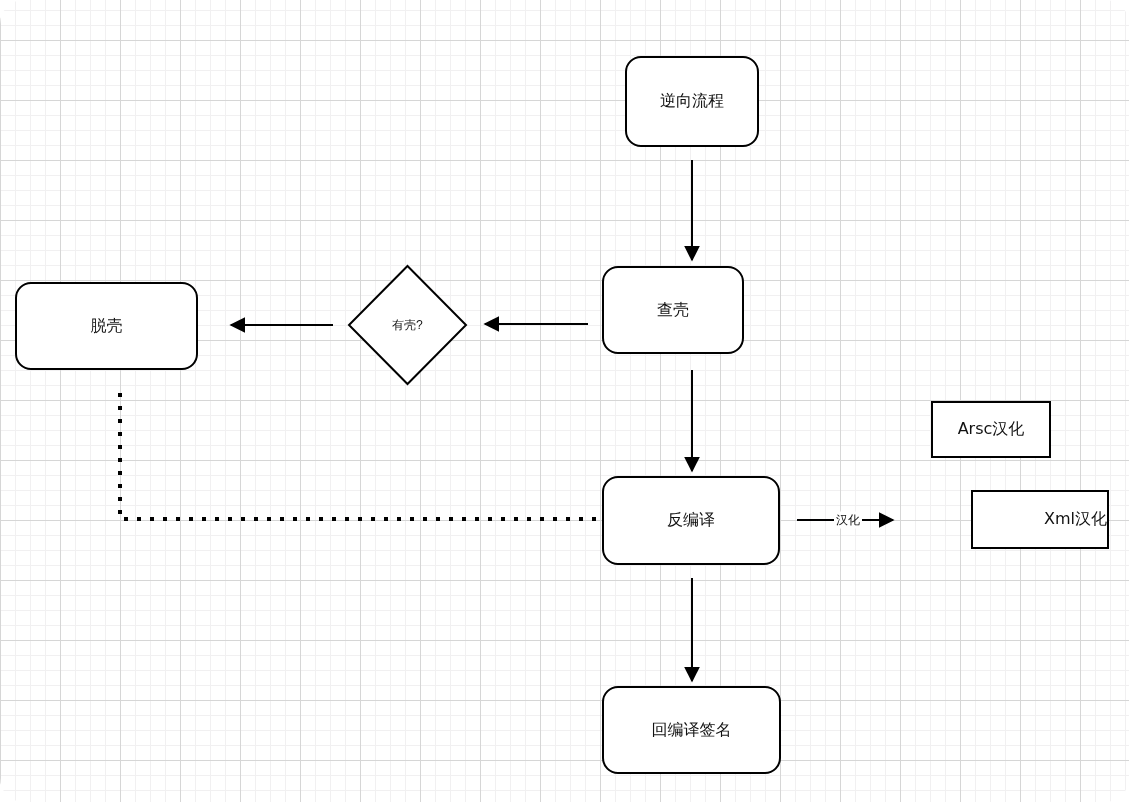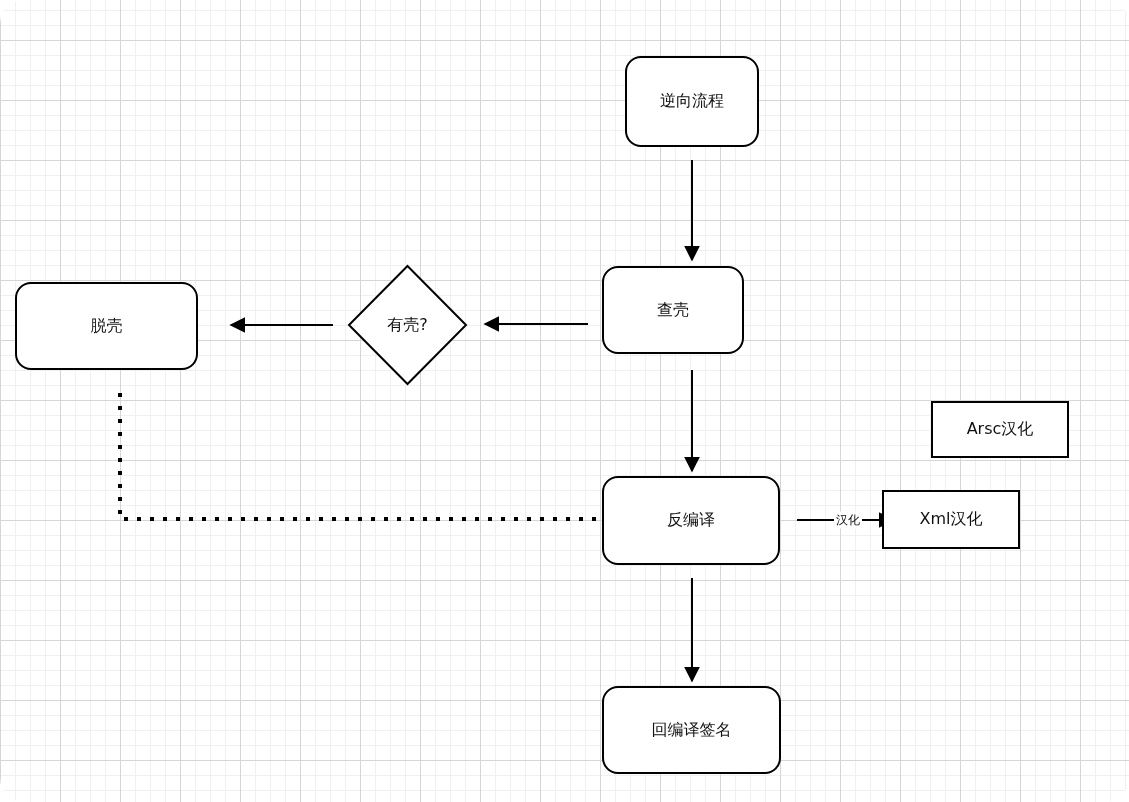--- a/index.html
+++ b/index.html
@@ -32,39 +32,39 @@
   }
   .node.rounded { border-radius: 16px; }
   .node.square  { border-radius: 0; }
   .diamond-wrap {
     position: absolute;
     display: flex; align-items: center; justify-content: center;
   }
   .diamond-wrap svg { position: absolute; left: 0; top: 0; }
   .diamond-label {
     position: relative; z-index: 2;
-    font-size: 16px; color: #111111; white-space: nowrap;
+    font-size: 12px; color: #111111; white-space: nowrap; font-family: Liberation Mono, monospace;
   }
   .edge-label {
     position: absolute;
     transform: translate(-50%, -50%);
     background: #ffffff;
     padding: 0 2px;
     font-size: 12px; color: #111111;
     white-space: nowrap;
     z-index: 3;
   }
   
   #n-start      { left: 625px; top:  56px; width: 134px; height: 91px; }
   #n-check      { left: 602px; top: 266px; width: 142px; height: 88px; }
   #n-unpack     { left:  15px; top: 282px; width: 183px; height: 88px; }
   #n-decompile  { left: 602px; top: 476px; width: 178px; height: 89px; }
   #n-recompile  { left: 602px; top: 686px; width: 179px; height: 88px; }
-  #n-arsc       { left: 931px; top: 401px; width: 138px; height: 57px; }
-  #n-xml        { left: 882px; top: 490px; width: 138px; height: 59px; }
+  #n-arsc       { left: 931px; top: 401px; width: 120px; height: 57px; }
+  #n-xml        { left: 971px; top: 490px; width: 138px; height: 59px; justify-content: flex-end; }
   #n-dex        { left: 931px; top: 581px; width: 138px; height: 59px; }
   #n-diamond    { left: 347px; top: 264px; width: 121px; height: 122px; }
   #lbl-localize { left: 848px; top: 520px; }
 </style>
 </head>
 <body>
 
 <div class="canvas">
 
   <svg class="edge-layer" width="1129" height="802" viewBox="0 0 1129 802">

